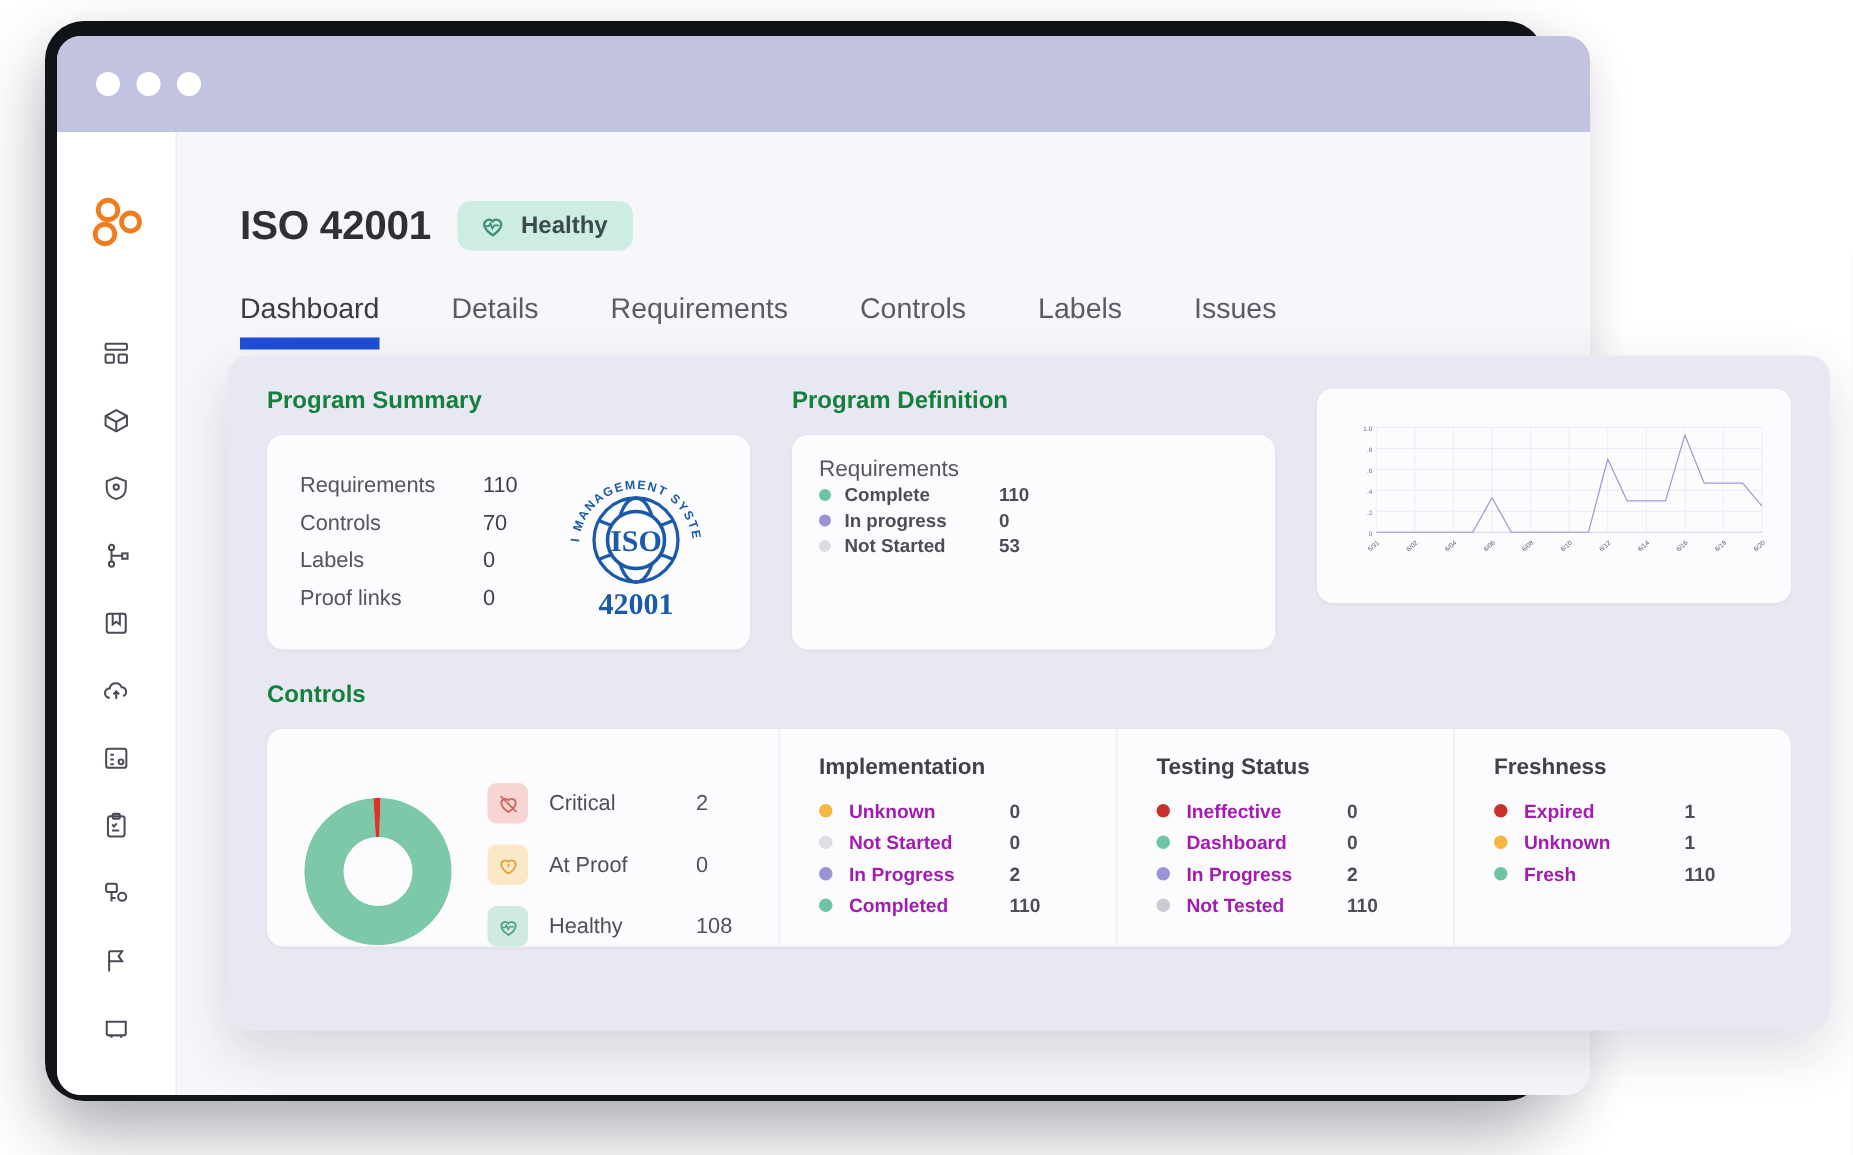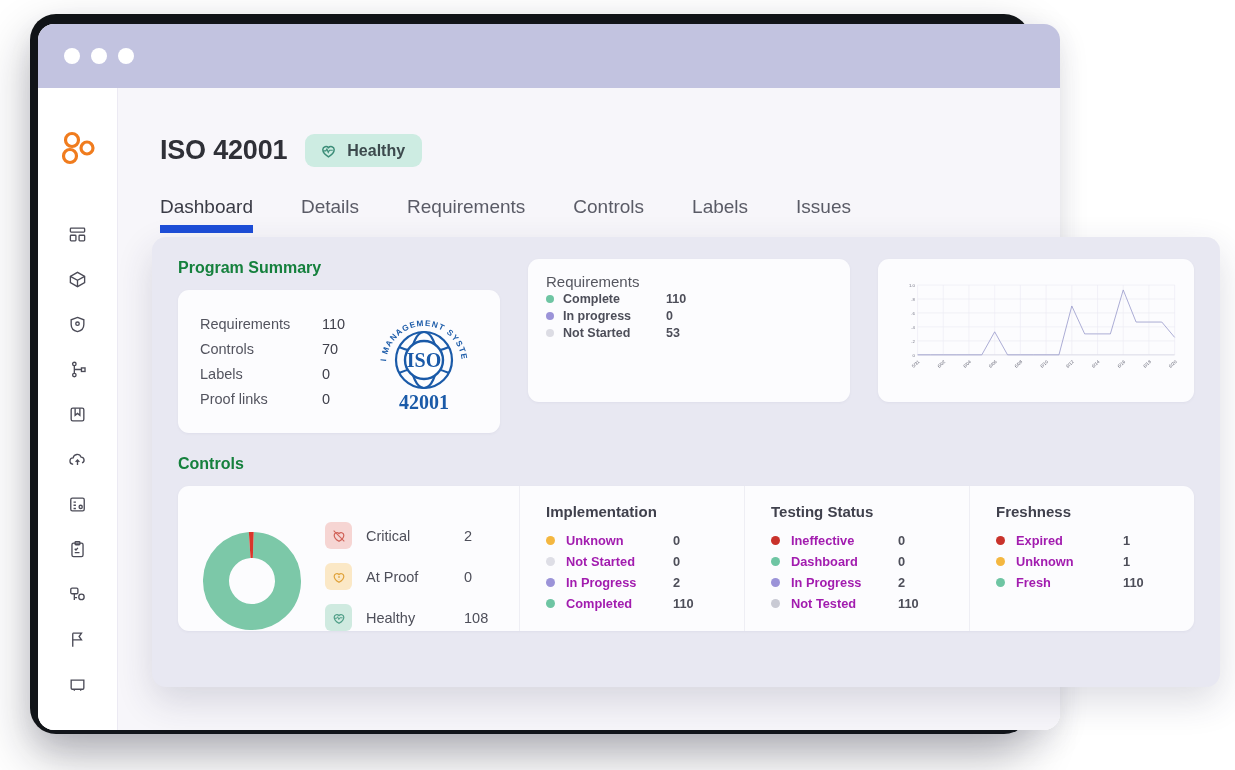--- a/index.html
+++ b/index.html
@@ -324,20 +324,21 @@
               <text font-family="'Liberation Sans', sans-serif" font-size="8.2" font-weight="bold" fill="#1a5aa8" letter-spacing="1.1">
                 <textPath href="#arcpath" startOffset="50%" text-anchor="middle">AI MANAGEMENT SYSTEM</textPath>
               </text>
               <text x="52" y="103" text-anchor="middle" font-family="'Liberation Serif', serif" font-size="20" font-weight="bold" fill="#1a5aa8">42001</text>
             </svg>
           </div>
         </div>
       </div>
 
       <div class="col-def">
+        <div class="section-title">Program Definition</div>
         <div class="card card-def">
           <div class="def-head">Requirements</div>
           <div class="def-body">
             <div class="legend">
               <div class="legend-row">
                 <span class="lg-dot" style="background:#6ec5a3"></span>
                 <span class="lg-label">Complete</span>
                 <span class="lg-val">110</span>
               </div>
               <div class="legend-row">

